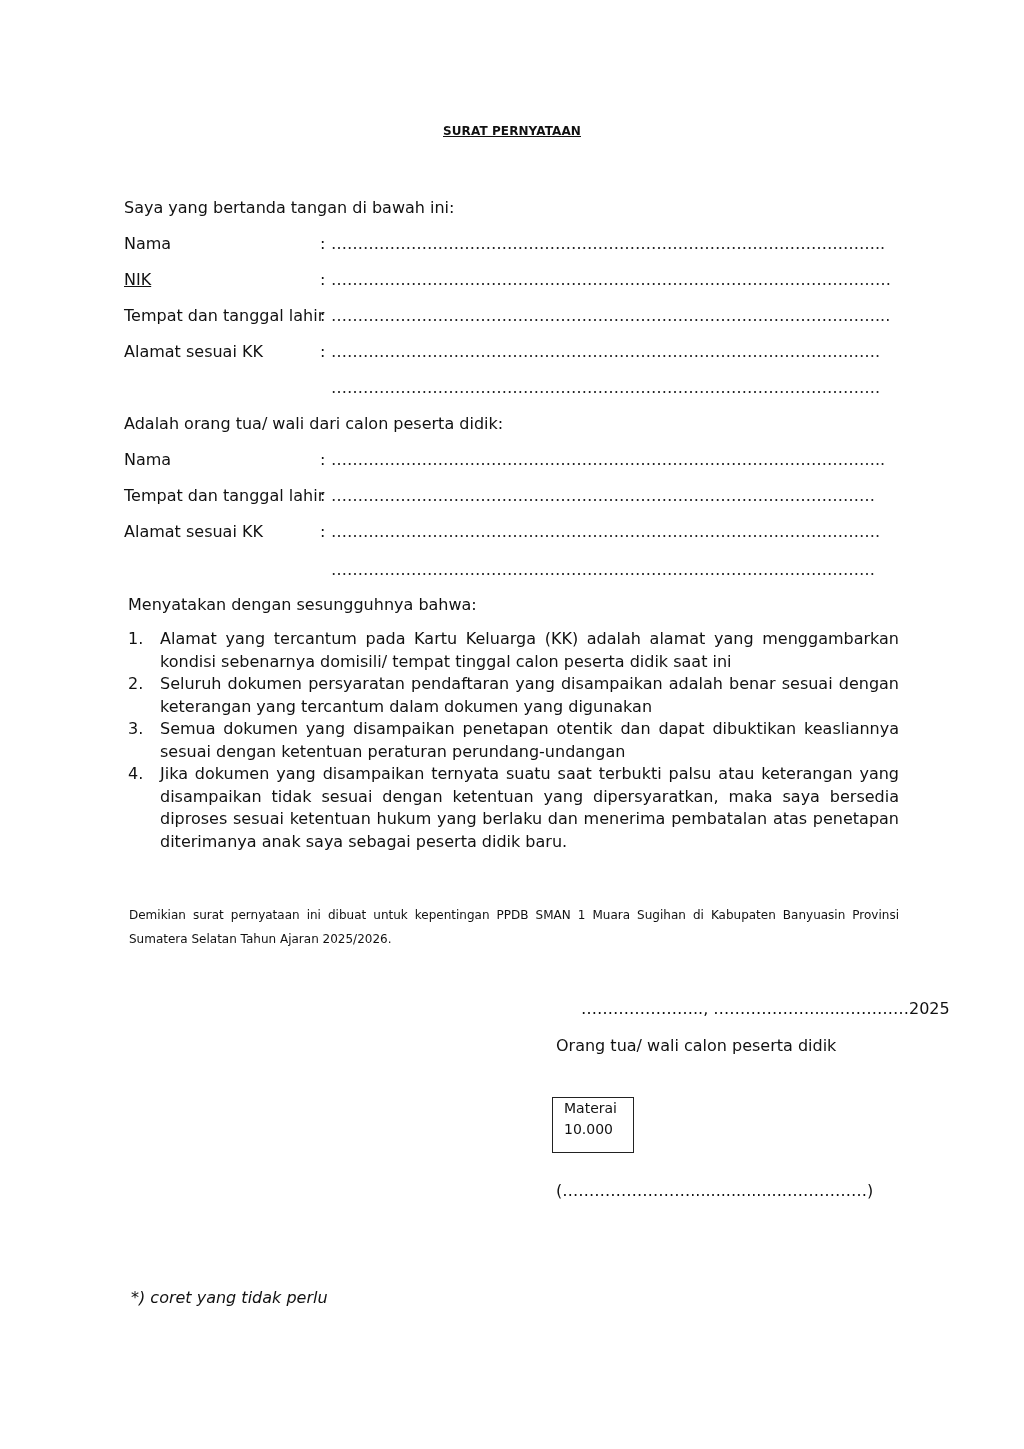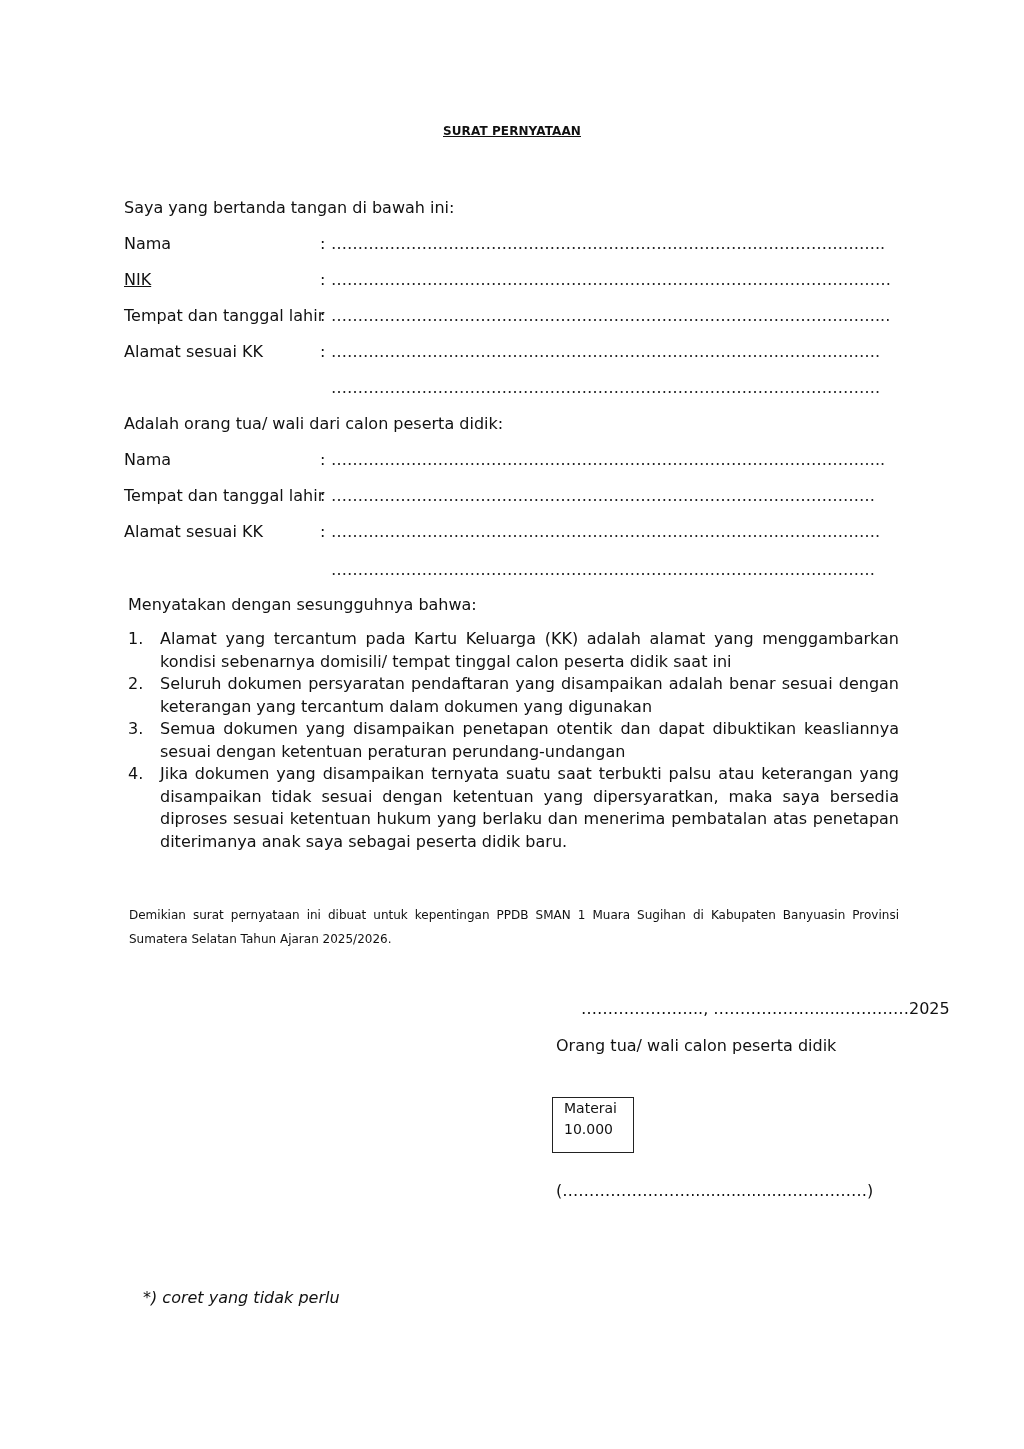--- a/index.html
+++ b/index.html
@@ -14,21 +14,21 @@
   .dots { left: 331px; font-size: 16px; overflow: hidden; letter-spacing: 0px; color: #222; }
   .list { position: absolute; left: 124px; top: 628px; width: 775px; font-size: 16px; line-height: 22.5px; }
   .li { display: flex; }
   .li .num { width: 36px; flex: none; padding-left: 4px; box-sizing: border-box; }
   .li .txt { flex: 1; text-align: justify; text-align-last: left; }
   .closing { position: absolute; left: 129px; top: 903px; width: 770px; font-size: 12px;
              line-height: 24px; text-align: justify; }
   .stamp { position: absolute; left: 552px; top: 1097px; width: 82px; height: 56px;
            border: 1.5px solid #222; box-sizing: border-box; font-size: 14px;
            padding: 0 0 0 11px; line-height: 21px; }
-  .footnote { left: 131px; top: 1288px; font-size: 16px; font-style: italic; margin-left: 12px; }
+  .footnote { left: 131px; top: 1288px; font-size: 16px; font-style: italic; }
 </style>
 </head>
 <body>
 
 <div>
   <div class="abs title">SURAT PERNYATAAN</div>
 
   <div class="abs t" style="left:124px; top:198px;">Saya yang bertanda tangan di bawah ini:</div>
 
   <div>

